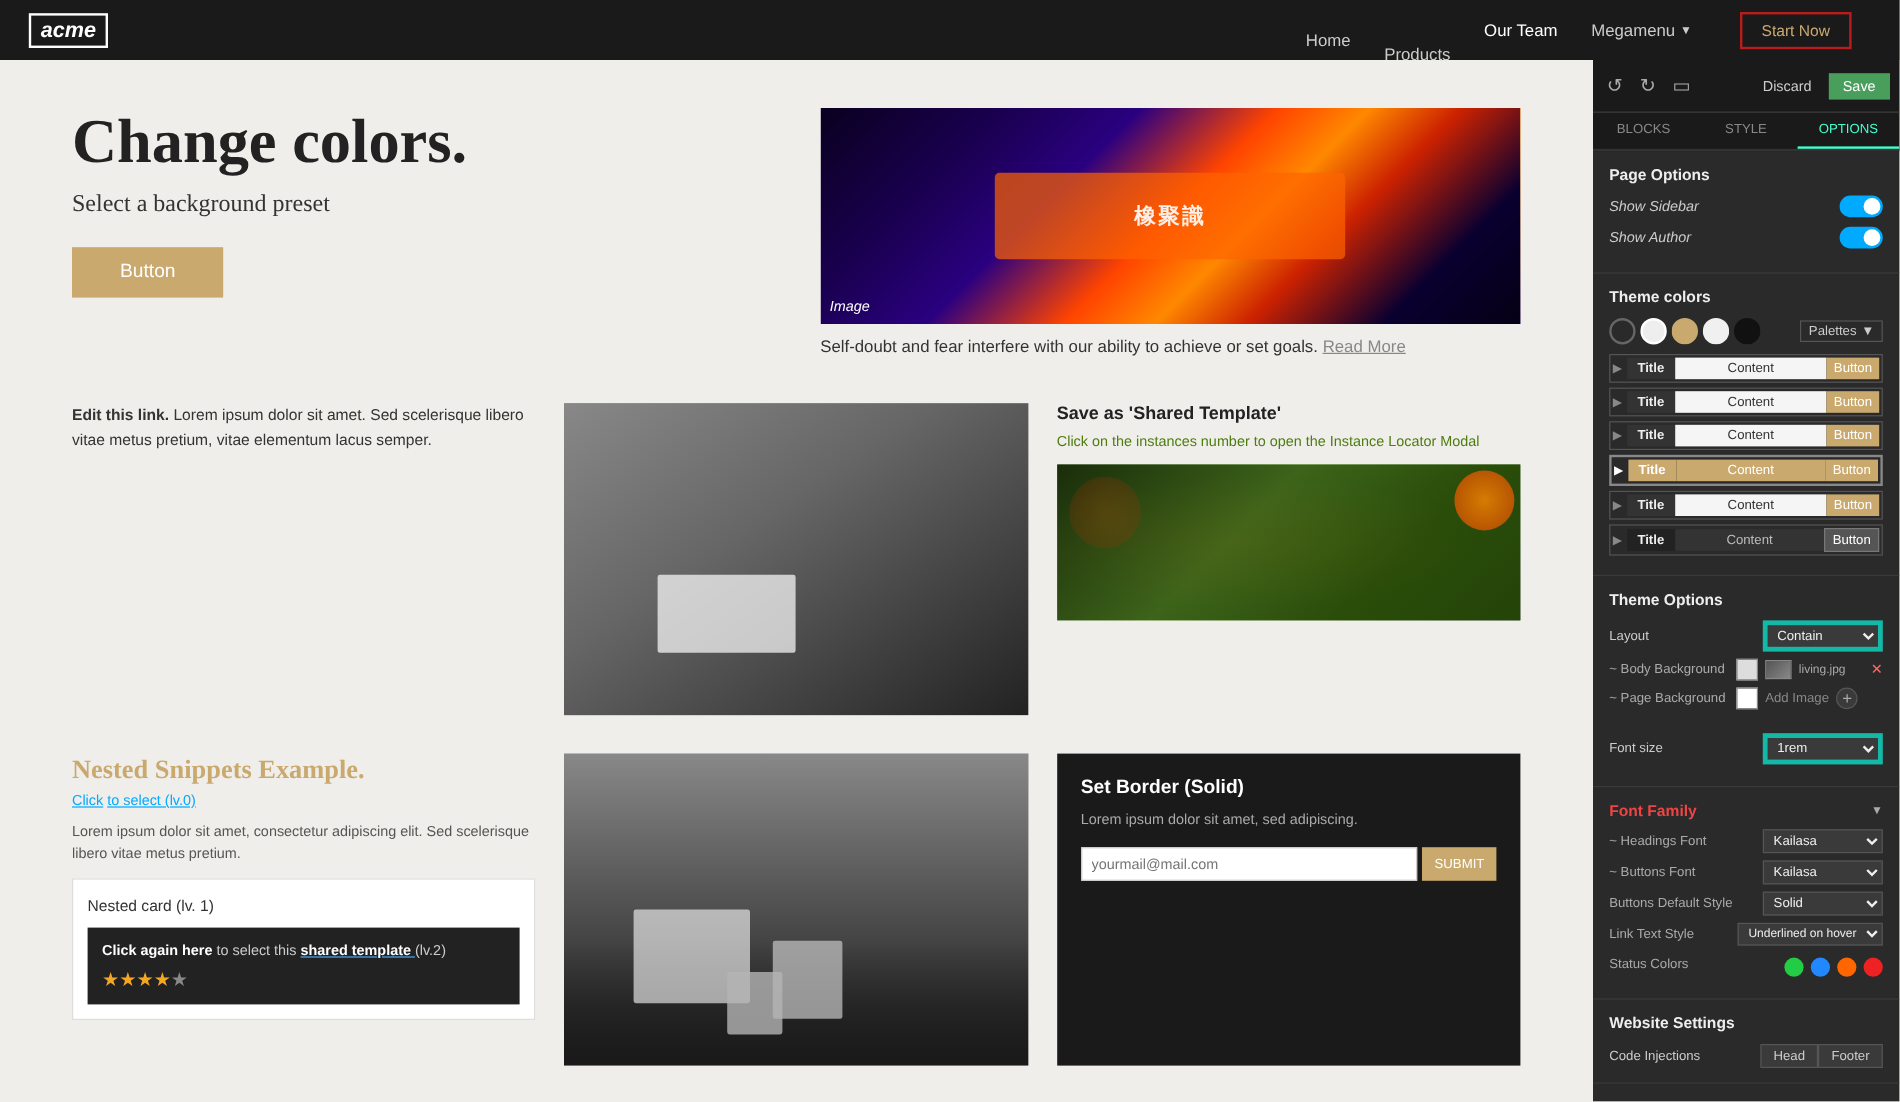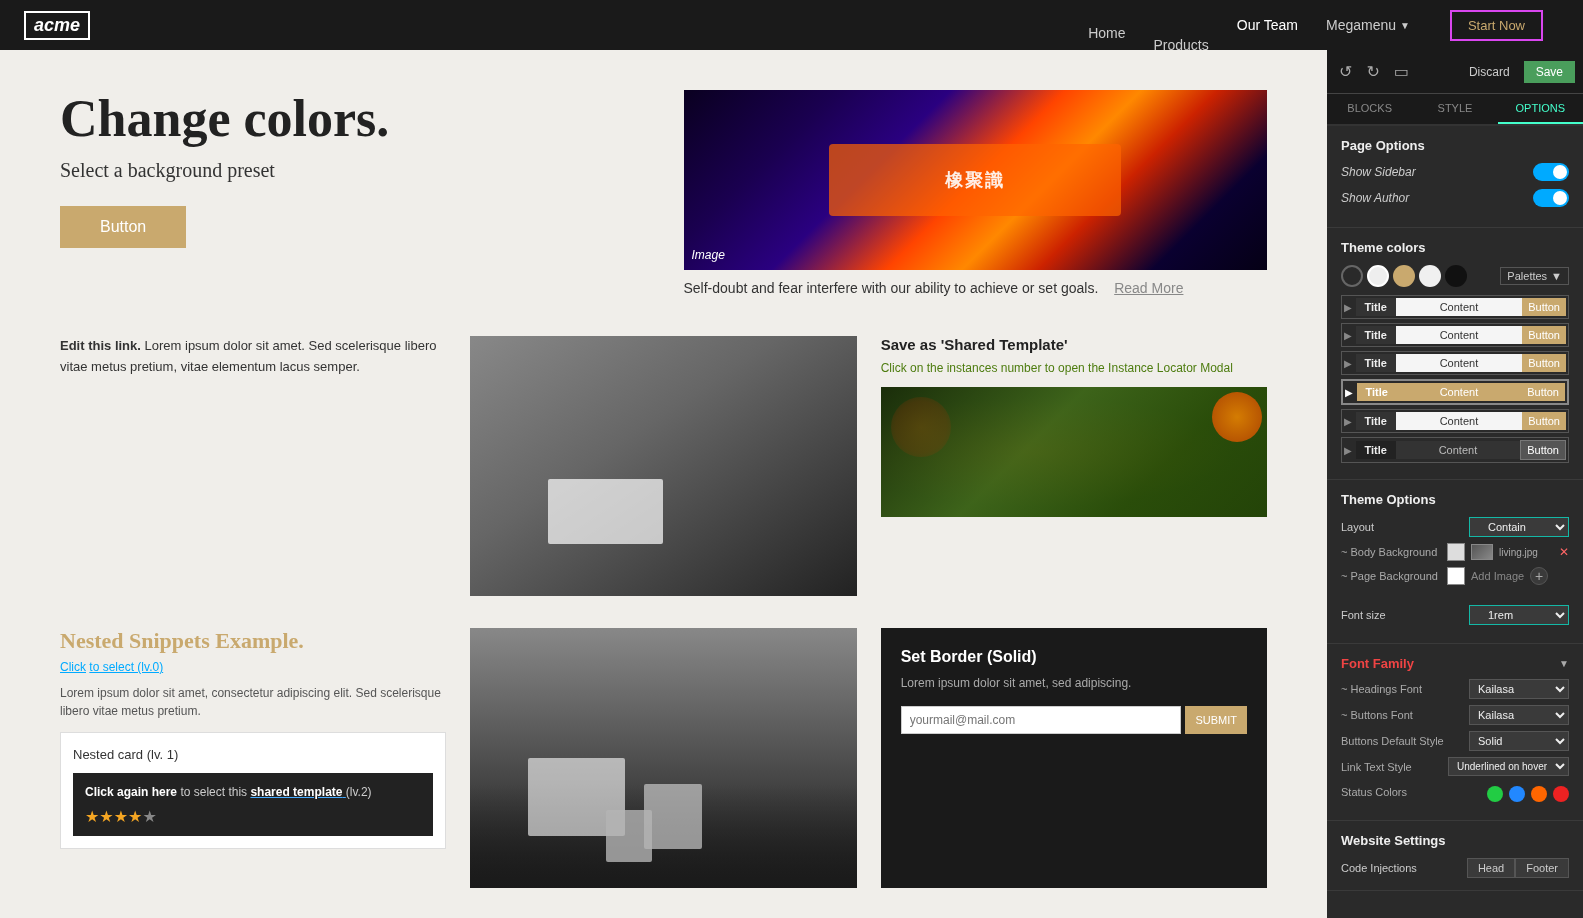--- a/index.html
+++ b/index.html
@@ -21,21 +21,21 @@
       font-size: 18px;
       margin-right: auto;
       border: 2px solid #fff;
       padding: 2px 8px;
       font-style: italic;
     }
     .topnav nav { display: flex; align-items: center; gap: 28px; font-size: 14px; }
     .topnav nav a { color: #ccc; text-decoration: none; }
     .topnav .start-btn {
       background: transparent;
-      border: 2px solid #d946ef;
+      border: 2px solid #b91c1c;
       color: #c9a96e;
       padding: 6px 16px;
       cursor: pointer;
       font-size: 13px;
       margin-left: 12px;
     }
 
     
     .main-layout {
       display: flex;
@@ -99,21 +99,21 @@
     }
     .hero-caption {
       margin-top: 10px;
       font-size: 14px;
       color: #333;
     }
     .hero-caption .read-more {
       color: #888;
       text-decoration: underline;
       cursor: pointer;
-      margin-left: 12px;
+      margin-left: 0;
     }
 
     
     .middle-section {
       display: grid;
       grid-template-columns: 1fr 1fr 1fr;
       gap: 24px;
       margin-bottom: 32px;
     }
 
@@ -373,24 +373,24 @@
     
     .theme-opt-row {
       display: flex;
       align-items: center;
       justify-content: space-between;
       margin-bottom: 6px;
     }
     .theme-opt-label { font-size: 11px; color: #ccc; }
     .theme-opt-select {
       background: #3a3a3a;
-      border: 1px solid #14b8a6;
+      border: 4px solid #14b8a6;
       color: #eee;
       font-size: 11px;
-      padding: 2px 14px;
+      padding: 2px 4px;
       min-width: 100px;
       cursor: pointer;
     }
 
     .body-bg-row {
       display: flex;
       align-items: center;
       gap: 6px;
       margin-bottom: 6px;
     }

